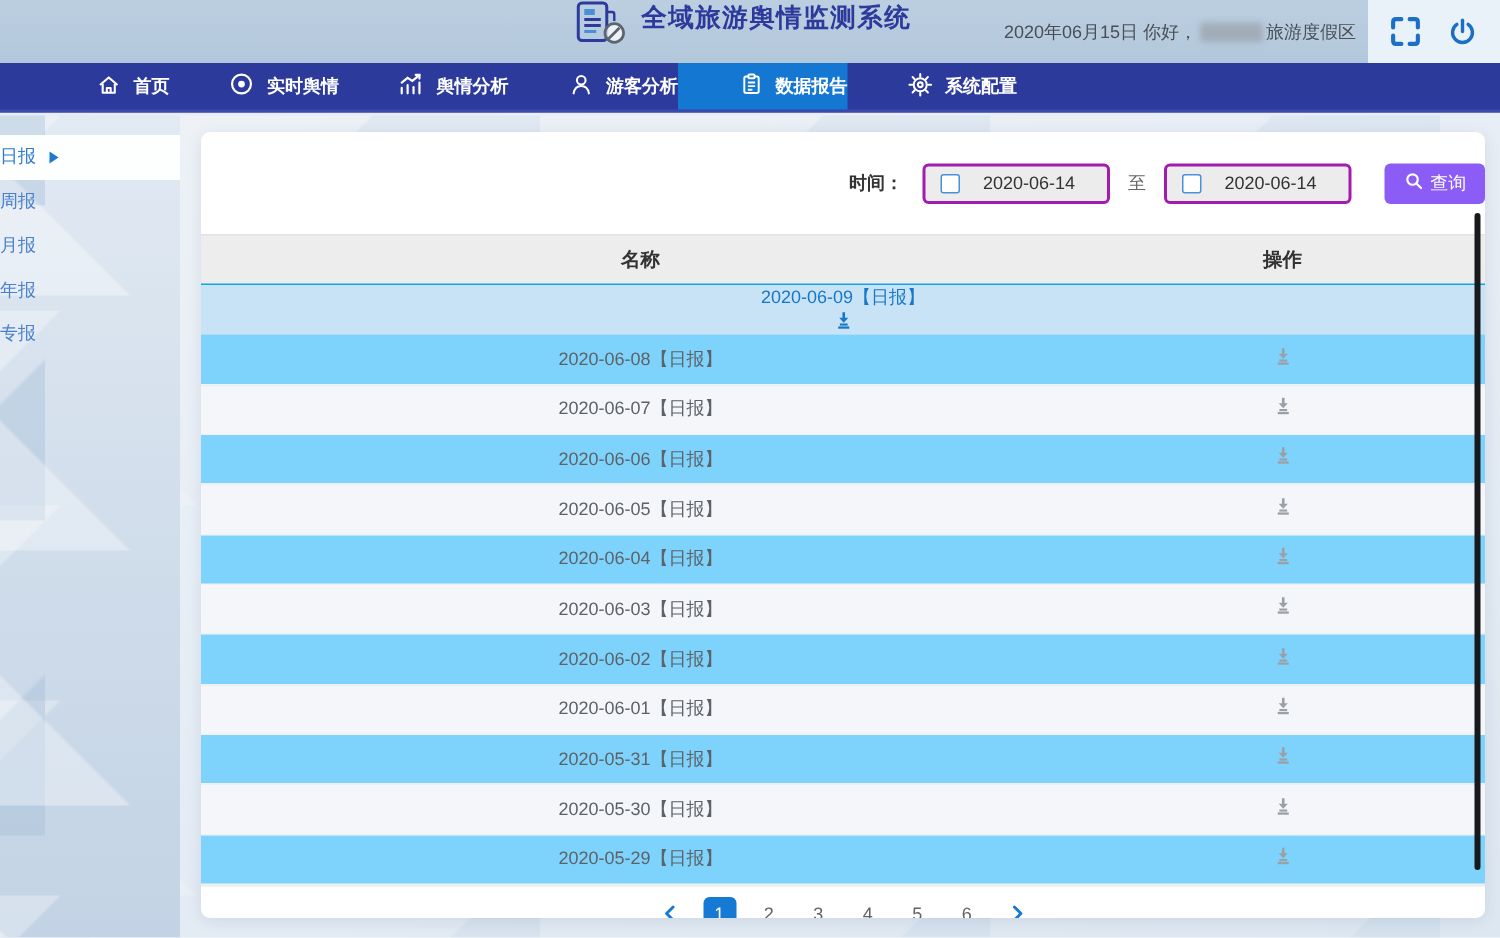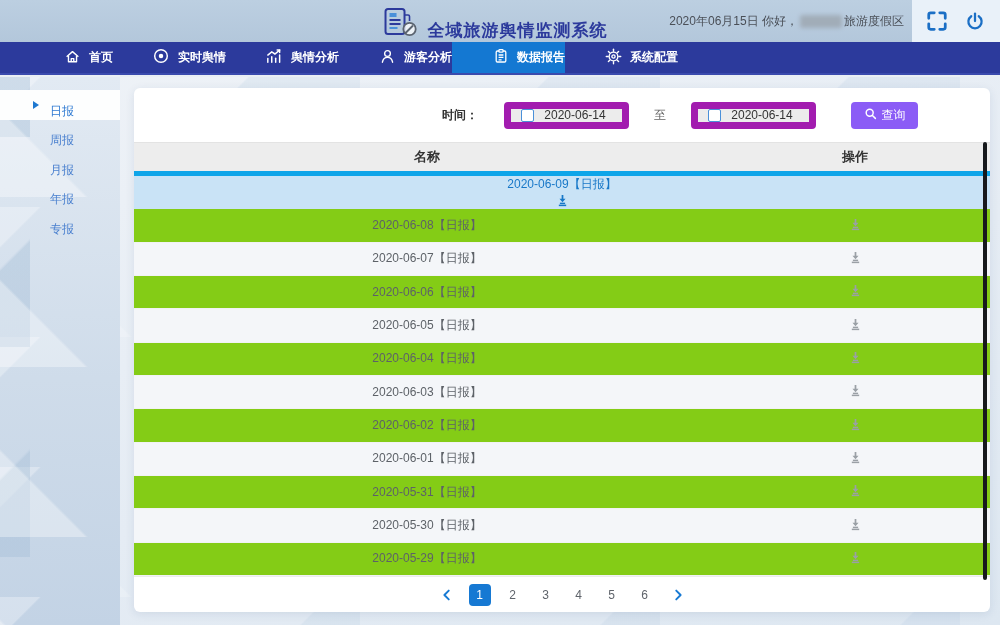--- a/index.html
+++ b/index.html
@@ -7,21 +7,21 @@
   body { font-family:"Liberation Sans","DejaVu Sans",sans-serif; position:relative; background:#e9eef4; }
 
   
   .topbar{
     position:absolute; left:0; top:0; width:1000px; height:42px;
     background:linear-gradient(180deg,#bccfe1,#b3c7db);
     display:flex; align-items:center;
   }
   .brand{
     position:absolute; left:50%; top:0; transform:translateX(-52%);
-    height:42px; display:flex; align-items:flex-end; gap:10px;
+    height:42px; display:flex; align-items:flex-start; gap:10px;
   }
   .brand-title{ font-size:17px; font-weight:bold; color:#2c3a9c; letter-spacing:1px; }
   .topbar-right{ position:absolute; right:96px; top:0; height:42px; display:flex; align-items:center; }
   .greeting{ font-size:12px; color:#4a4f57; display:flex; align-items:center; }
   .redacted{ display:inline-block; width:42px; height:13px; margin:0 2px; border-radius:2px;
     background:#9aa3ac; filter:blur(2px); opacity:.75; }
   .top-icon-box{
     position:absolute; right:0; top:0; width:88px; height:42px;
     background:#e9f1f9; display:flex; align-items:center; justify-content:space-evenly;
   }
@@ -51,22 +51,22 @@
   .sidebar{
     position:absolute; left:0; top:0; width:120px; height:548px;
     background:
       linear-gradient(45deg, rgba(255,255,255,0.35) 25%, transparent 26%) 0 120px/170px 170px,
       linear-gradient(-45deg, rgba(163,189,214,0.40) 25%, transparent 26%) 30px 60px/210px 210px,
       linear-gradient(135deg, rgba(255,255,255,0.30) 15%, transparent 16%) 0 0/130px 130px,
       linear-gradient(180deg,#e2eaf3 0%,#cfdcea 55%,#c3d3e5 100%);
     padding-top:13px;
   }
   .side-item{
-    position:relative; height:29.5px; display:flex; align-items:flex-end;
-    padding-left:50px; font-size:12px; color:#4a80cf; cursor:pointer;
+    position:relative; height:29.5px; display:flex; align-items:center;
+    font-size:12px; color:#4a80cf; cursor:pointer;
   }
   .side-item.active{ background:#fdfefe; color:#2f7ad2; }
   .side-caret{
     position:absolute; left:33px; top:50%; transform:translateY(-50%);
     width:0; height:0; border-left:6px solid #1e78d0; border-top:4px solid transparent; border-bottom:4px solid transparent;
     display:none;
   }
   .side-item.active .side-caret{ display:block; }
 
   
@@ -75,47 +75,47 @@
     background:#fff; border-radius:6px; box-shadow:0 2px 10px rgba(30,60,110,.10);
     overflow:hidden;
   }
   .scrollbar{
     position:absolute; right:3px; top:54px; width:4px; height:438px;
     background:#17191c; border-radius:2px;
   }
 
   
   .filter-row{
-    height:54px; display:flex; align-items:center; justify-content:flex-end;
-    padding-right:72px; gap:16px;
+    height:68px; display:flex; align-items:center; justify-content:flex-end;
+    gap:3px;
   }
   .time-label{ font-size:12px; font-weight:bold; color:#333; margin-right:10px; }
   .date-input{
-    width:125px; height:27px; background:#ececec; border:7px solid #a21caf; border-radius:4px;
+    width:125px; height:27px; background:#ececec; border:2px solid #a21caf; border-radius:4px;
     display:flex; align-items:center; cursor:pointer;
   }
   .date-input .cal{ margin-left:10px; width:13px; height:13px; border:1.5px solid #4a90d9; border-radius:2px; background:#fff; }
   .date-input .val{ flex:1; text-align:center; font-size:12px; color:#333; padding-right:6px; }
   .to-label{ font-size:12px; color:#666; margin:0 9px; }
   .query-btn{
     margin-left:19px; width:67px; height:27px; background:#8b5cf6; border:none; border-radius:4px;
     color:#fff; font-size:12px; display:flex; align-items:center; justify-content:center; gap:5px; cursor:pointer;
   }
 
   
   .thead{
-    height:34px; background:#ededed; border-top:1px solid #e3e3e3; border-bottom:5px solid #0ea5e9;
+    height:34px; background:#ededed; border-top:1px solid #e3e3e3; border-bottom:1px solid #0ea5e9;
     display:flex; align-items:center;
   }
   .col-name{ width:586px; text-align:center; }
   .col-op{ width:270px; text-align:center; }
   .thead .col-name,.thead .col-op{ font-size:13px; font-weight:bold; color:#333; }
   .trow{
     height:33.35px; display:flex; align-items:center; border-bottom:1px solid #f1f2f4;
-    background:#84cc16; cursor:pointer;
+    background:#7dd3fc; cursor:pointer;
   }
   .trow.striped{ background:#f4f6f9; }
   .trow .col-name{ font-size:12px; color:#5d6268; }
   .trow.highlighted{ background:#c9e3f6; border-bottom-color:#c9e3f6;flex-direction:column; }
   .trow.highlighted .col-name{ color:#1878c8; }
   .dl-icon{ display:inline-flex; cursor:pointer; }
   .dl-icon svg{ fill:#9aa0a6; }
   .trow.highlighted .dl-icon svg{ fill:#1878c8; }
 
   

